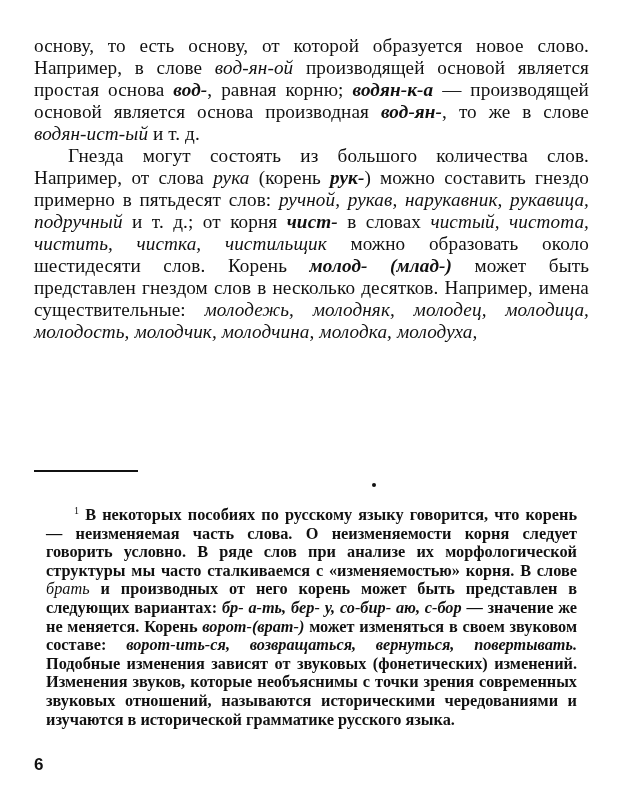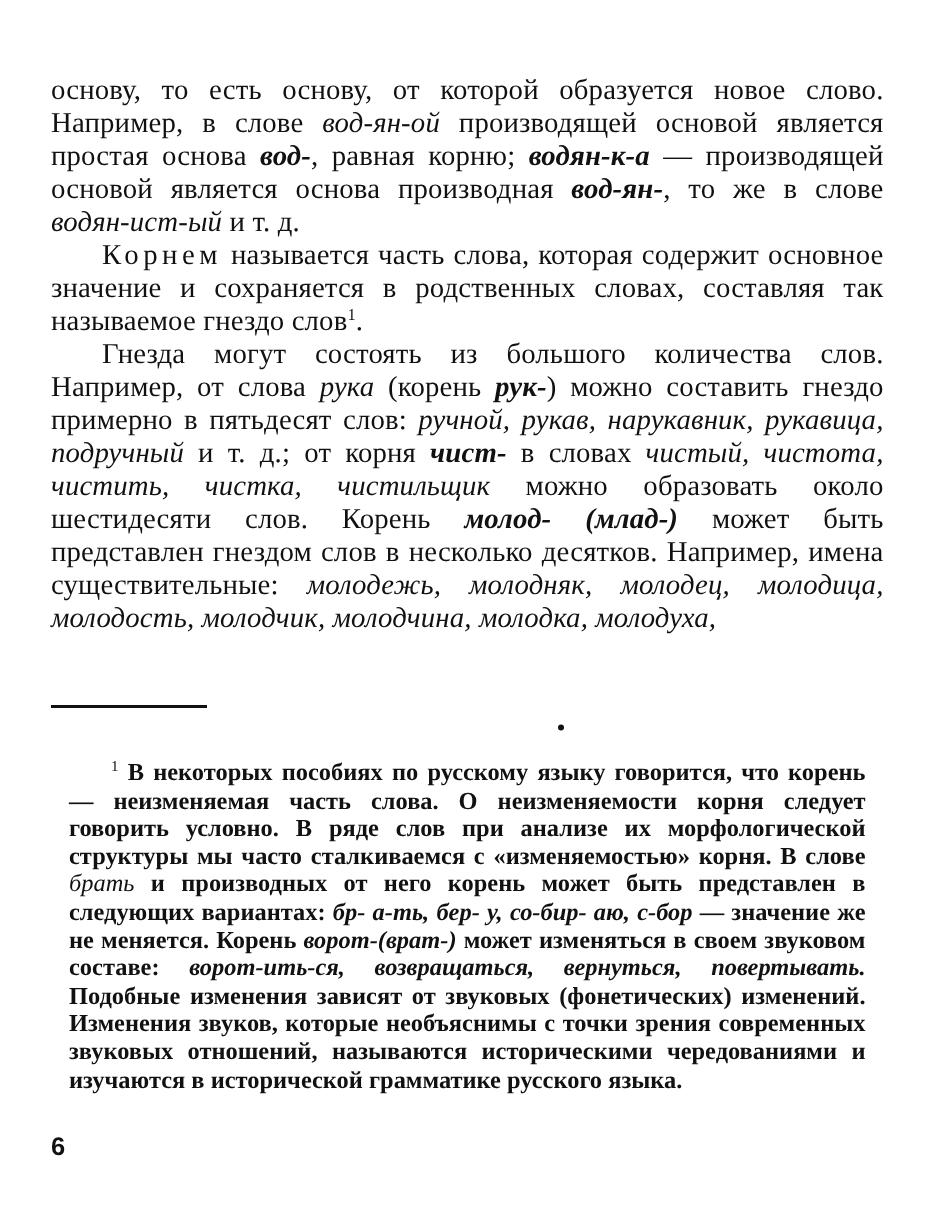--- a/index.html
+++ b/index.html
@@ -1,17 +1,17 @@
 <!DOCTYPE html>
 <html><head>
 <meta charset="utf-8">
 <style>
   html, body { margin: 0; padding: 0; background: #ffffff; }
   body { width: 622px; height: 809px; position: relative; overflow: hidden; color: #111; }
-  .page { position: absolute; left: 34px; top: 50px; width: 555px; }
+  .page { position: absolute; left: 34px; top: 35px; width: 555px; }
   .body-text {
     font-family: "Liberation Serif", "DejaVu Serif", serif;
     font-size: 19.2px;
     line-height: 22px;
     text-align: justify;
     margin: 0;
     letter-spacing: 0.1px;
   }
   .body-text p { margin: 0; }
   .indent { text-indent: 34px; }
@@ -38,21 +38,20 @@
     font-family: "Liberation Sans", "DejaVu Sans", sans-serif;
     font-weight: bold; font-size: 17px;
   }
 </style>
 </head>
 <body>
 
 <div class="page">
   <div class="body-text" id="body-text">
       <p><span>основу, то есть основу, от которой образуется новое слово. Например, в слове </span><span class="it">вод-ян-ой</span><span> производящей основой является простая основа </span><span class="bi">вод-</span><span>, равная корню; </span><span class="bi">водян-к-а</span><span> — производящей основой является основа производная </span><span class="bi">вод-ян-</span><span>, то же в слове </span><span class="it">водян-ист-ый</span><span> и т. д.</span></p>
-      <p class="indent"><span class="sp">Корнем</span><span> называется часть слова, которая содержит основное значение и сохраняется в родственных словах, составляя так называемое гнездо слов</span><span class="sup">1</span><span>.</span></p>
       <p class="indent"><span>Гнезда могут состоять из большого количества слов. Например, от слова </span><span class="it">рука</span><span> (корень </span><span class="bi">рук-</span><span>) можно составить гнездо примерно в пятьдесят слов: </span><span class="it">ручной, рукав, нарукавник, рукавица, подручный</span><span> и т. д.; от корня </span><span class="bi">чист-</span><span> в словах </span><span class="it">чистый, чистота, чистить, чистка, чистильщик</span><span> можно образовать около шестидесяти слов. Корень </span><span class="bi">молод- (млад-)</span><span> может быть представлен гнездом слов в несколько десятков. Например, имена существительные: </span><span class="it">молодежь, молодняк, молодец, молодица, молодость, молодчик, молодчина, молодка, молодуха,</span></p>
     </div>
 </div>
 
 <div class="rule"></div>
 <div class="dot"></div>
 
 <div class="footnote" id="footnote">
     <p><span class="fsup">1</span><span> В некоторых пособиях по русскому языку говорится, что корень — неизменяемая часть слова. О неизменяемости корня следует говорить условно. В ряде слов при анализе их морфологической структуры мы часто сталкиваемся с «изменяемостью» корня. В слове </span><span class="it">брать</span><span> и производных от него корень может быть представлен в следующих вариантах: </span><span class="bi">бр- а-ть, бер- у, со-бир- аю, с-бор</span><span> — значение же не меняется. Корень </span><span class="bi">ворот-(врат-)</span><span> может изменяться в своем звуковом составе: </span><span class="bi">ворот-ить-ся, возвращаться, вернуться, повертывать.</span><span> Подобные изменения зависят от звуковых (фонетических) изменений. Изменения звуков, которые необъяснимы с точки зрения современных звуковых отношений, называются историческими чередованиями и изучаются в исторической грамматике русского языка.</span></p>
   </div>

